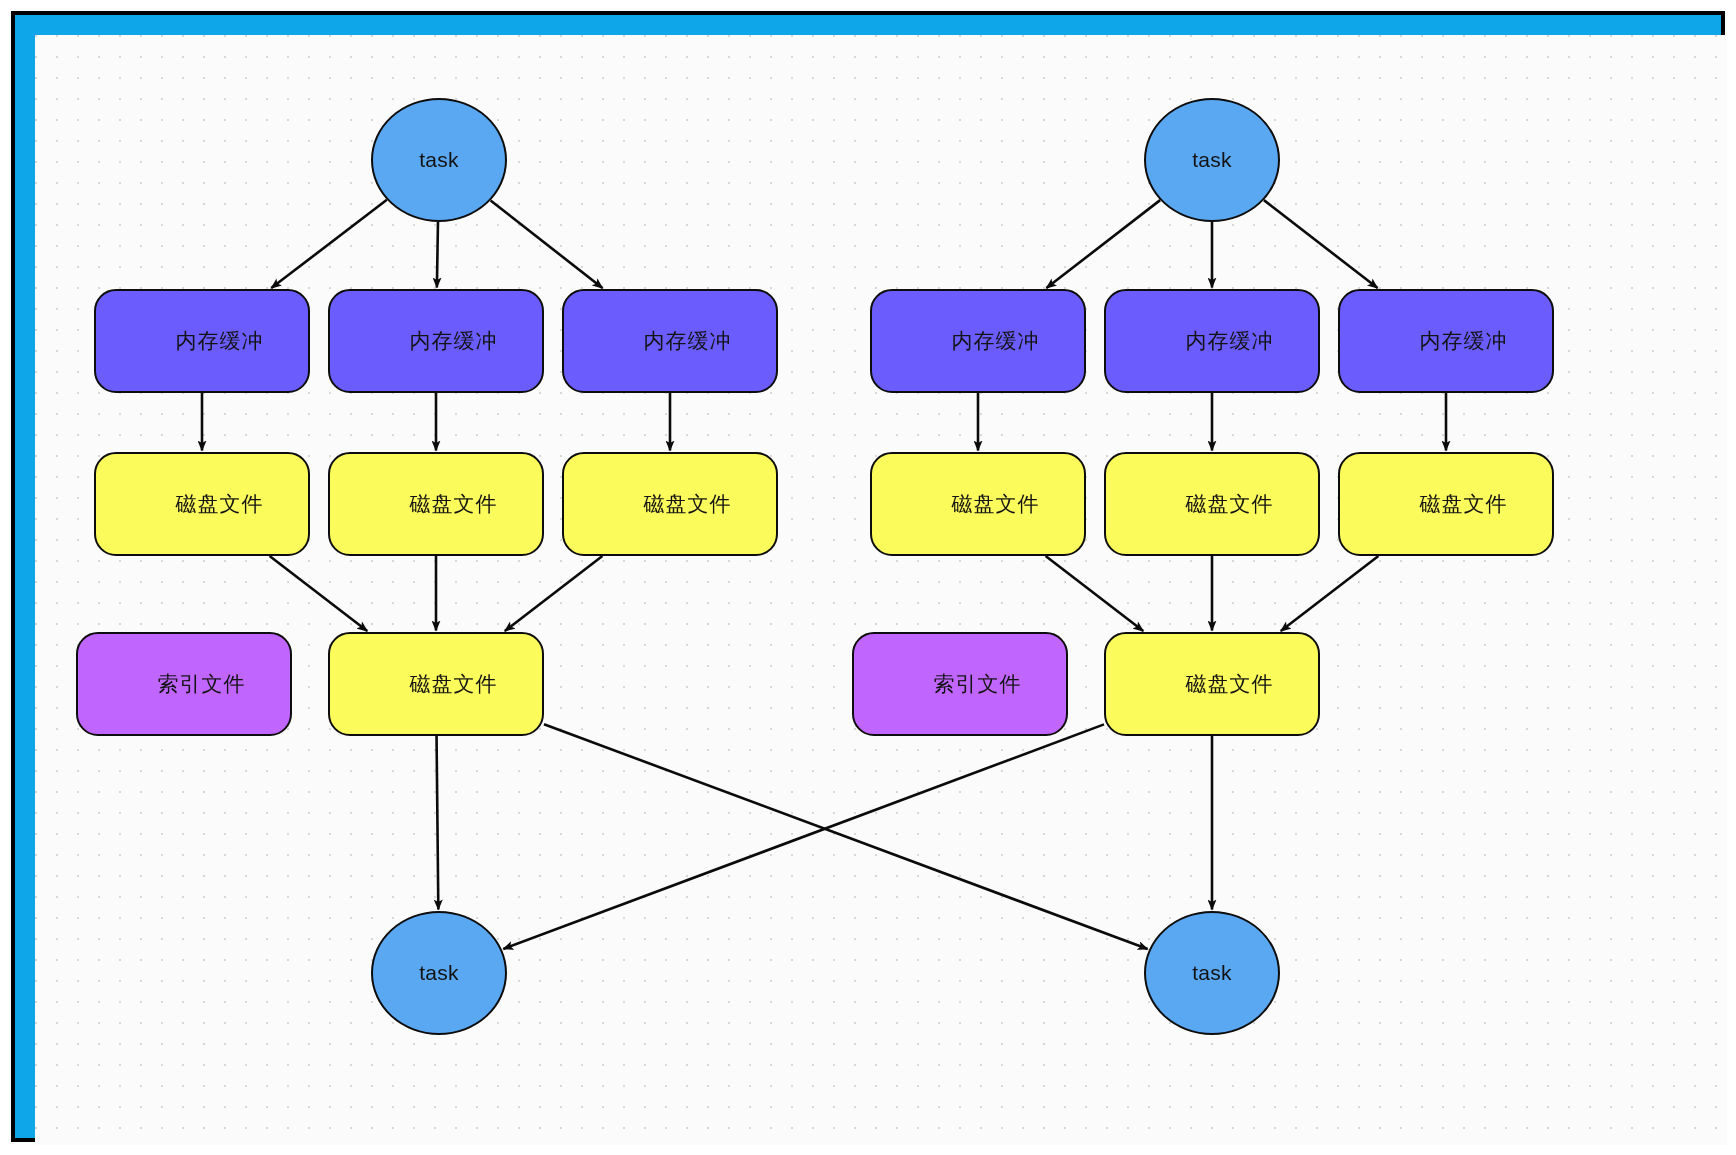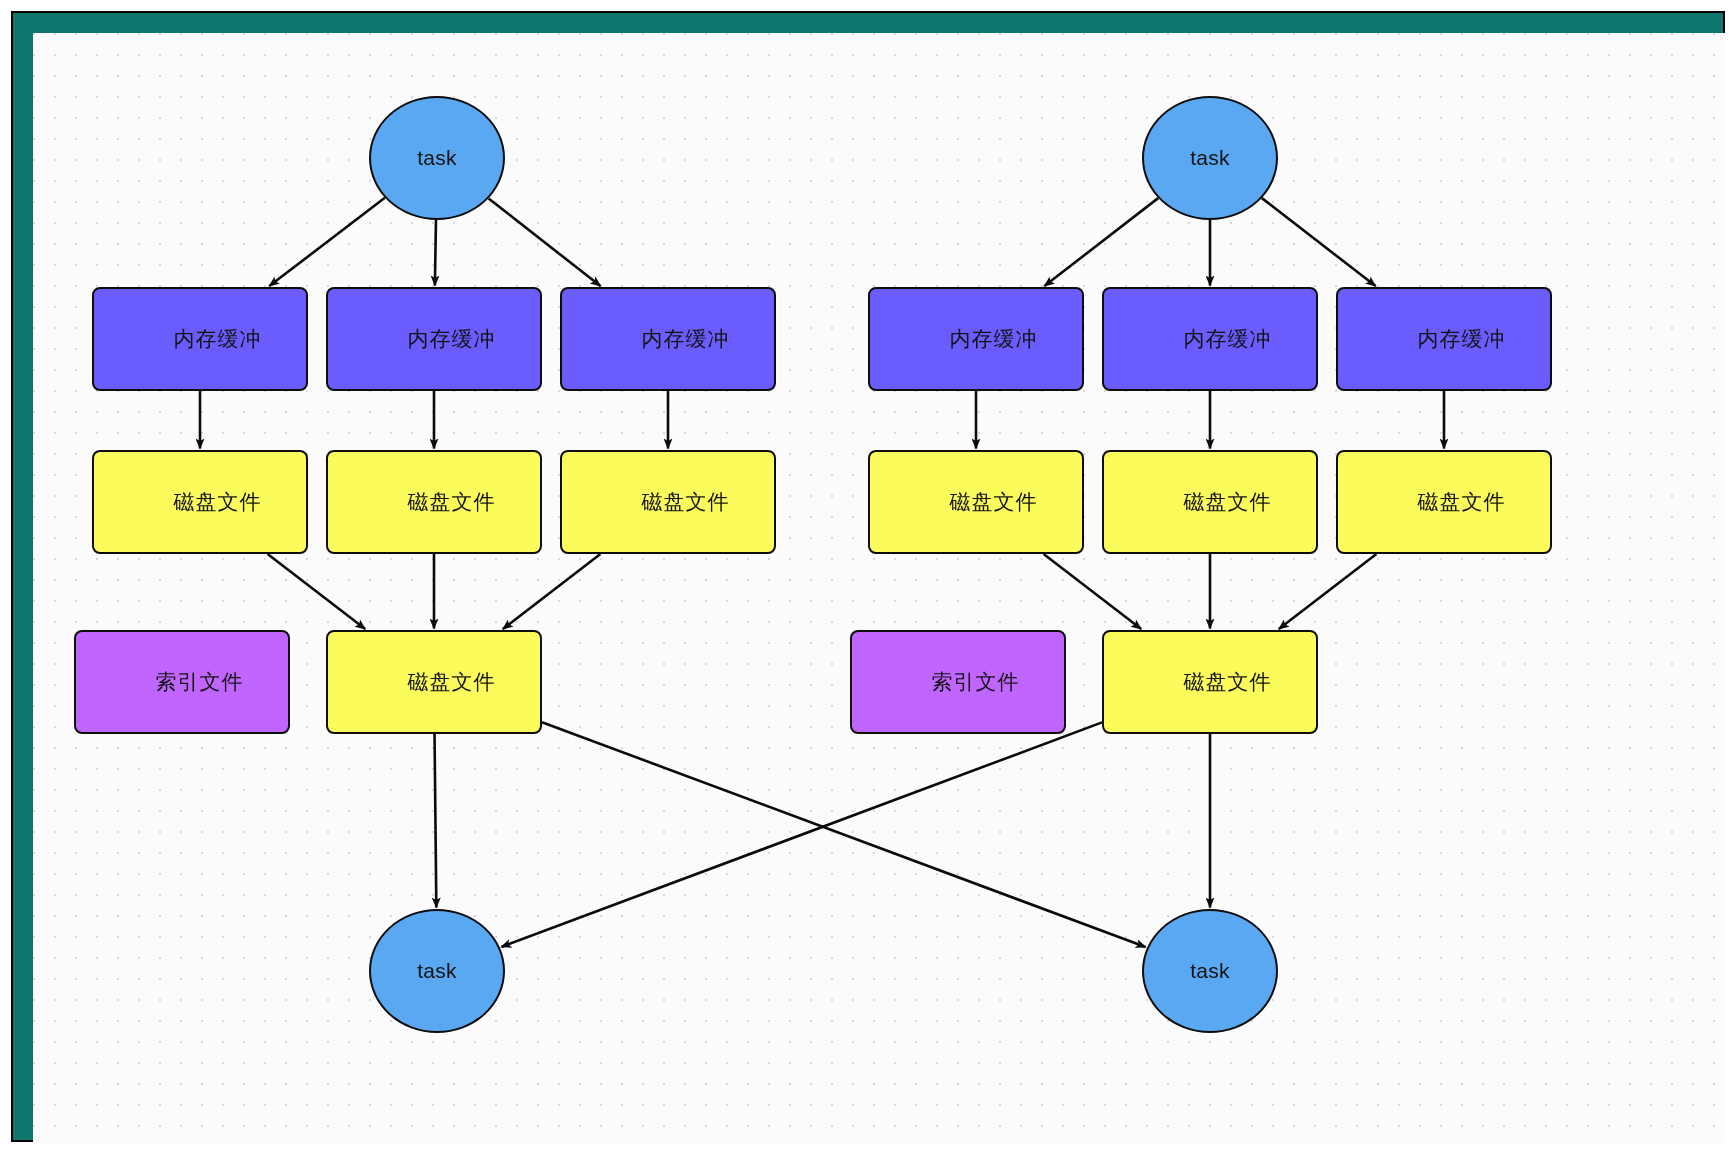--- a/index.html
+++ b/index.html
@@ -16,23 +16,23 @@
     background: #ffffff;
     overflow: hidden;
   }
   
   #frame {
     position: absolute;
     left: 11px;
     top: 11px;
     width: 1714px;
     height: 1131px;
-    border: 2px solid #000000;
+    border: 4px solid #000000;
     box-sizing: border-box;
-    background: #0f766e;
+    background: #0ea5e9;
   }
   
   #canvas {
     position: absolute;
     left: 20px;
     top: 20px;
     width: 1692px;
     height: 1110px;
     box-sizing: border-box;
     background-color: #fbfbfb;
@@ -60,21 +60,21 @@
     text-align: center;
     line-height: 1.15;
     white-space: nowrap;
   }
   .node.circle {
     border-radius: 50%;
     font-size: 21px;
     letter-spacing: 0.2px;
   }
   .node.rect {
-    border-radius: 8px;
+    border-radius: 22px;
     font-size: 21px;
     letter-spacing: 1px;
     padding-left: 35px;
   }
   .label {
     pointer-events: none;
   }
 </style>
 </head>
 <body>

